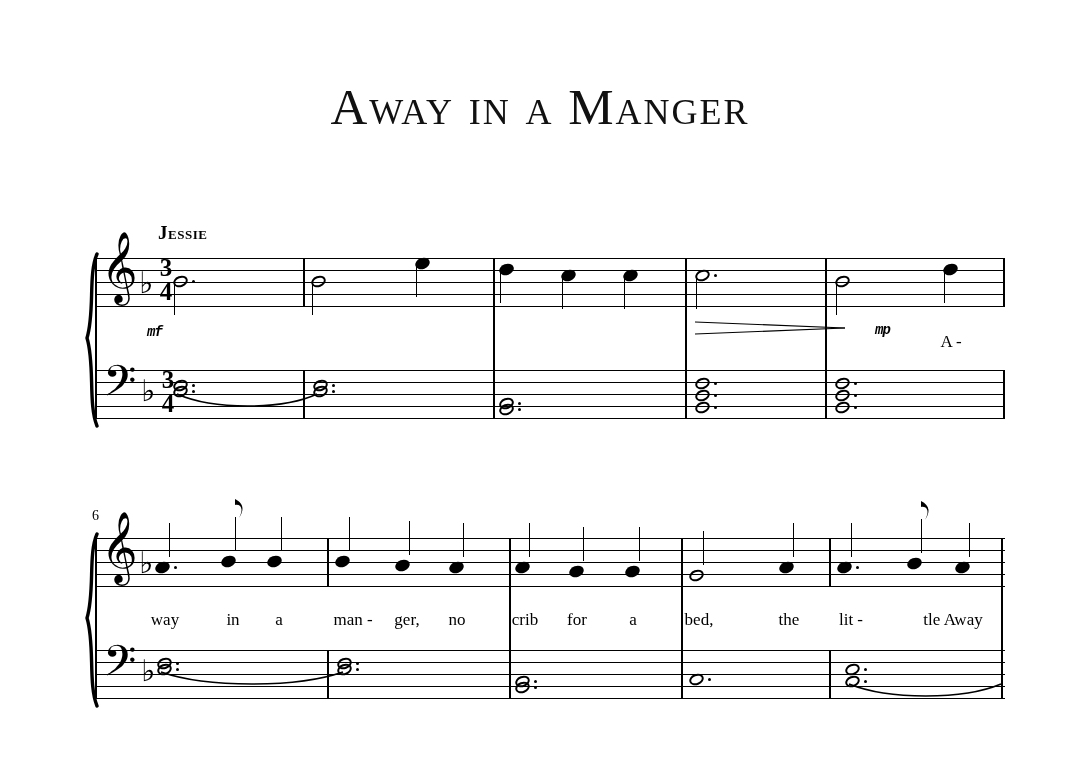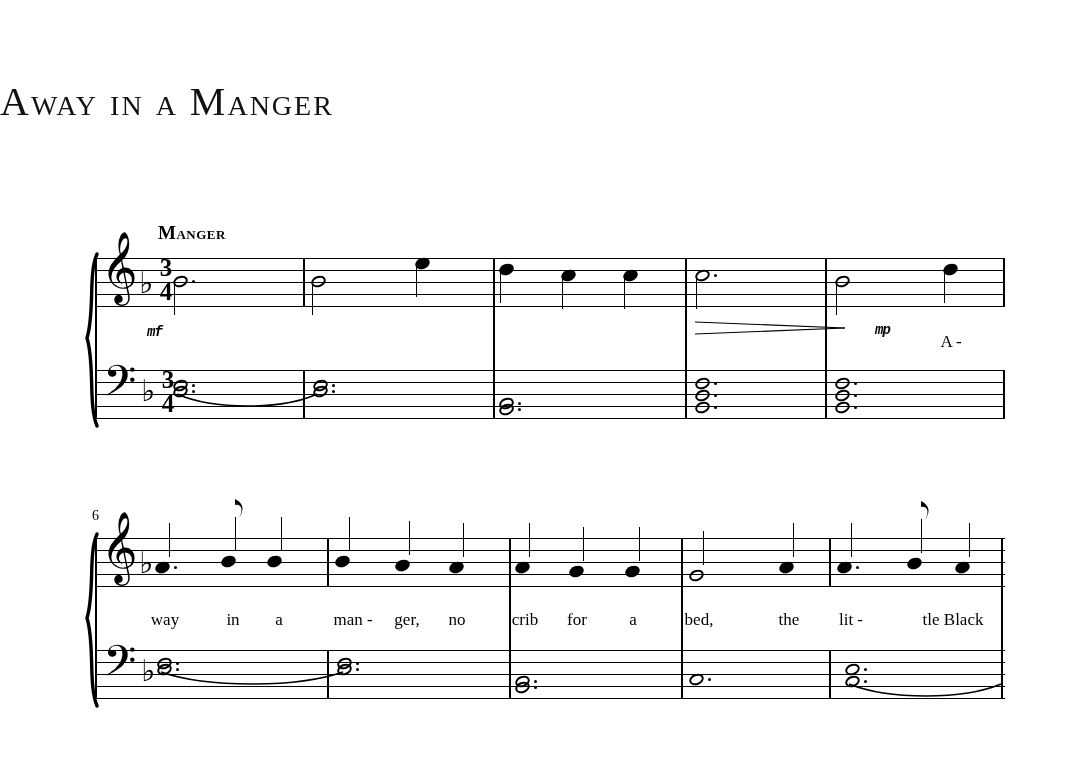--- a/index.html
+++ b/index.html
@@ -20,22 +20,23 @@
     inset: 0;
     background: #ffffff;
   }
 
   
   .title {
     position: absolute;
     top: 78px;
     left: 0;
     width: 1080px;
-    font-family: "Liberation Serif", serif;
-    font-size: 40px;
+    text-align: center;
+    font-family: "Liberation Serif", serif;
+    font-size: 51px;
     letter-spacing: 2px;
     font-variant: small-caps;
     color: #111;
     white-space: nowrap;
   }
   .arranger {
     position: absolute;
     top: 170px;
     right: 72px;
     font-family: "Liberation Serif", serif;
@@ -251,21 +252,21 @@
   .tie svg { display: block; }
 </style>
 </head>
 <body>
 
 <div class="page">
 
   <div class="title">Away in a Manger</div>
 
 
-  <div class="tempo">Manger</div>
+  <div class="tempo">Jessie</div>
 
   <div class="measure-number">6</div>
 
   <div class="system" id="system-1">
 
     <div class="brace">
       <svg width="18" height="176" viewBox="0 0 18 176">
         <path d="M16 2 C 7 22, 14 60, 6 86 C 14 112, 7 152, 16 174" fill="none" stroke="#000" stroke-width="3.4" stroke-linecap="round"></path>
       </svg>
     </div>
@@ -583,16 +584,16 @@
     <div class="lyric" style="left:184px; top:80px;">a</div>
     <div class="lyric" style="left:258px; top:80px;">man -</div>
     <div class="lyric" style="left:312px; top:80px;">ger,</div>
     <div class="lyric" style="left:362px; top:80px;">no</div>
     <div class="lyric" style="left:430px; top:80px;">crib</div>
     <div class="lyric" style="left:482px; top:80px;">for</div>
     <div class="lyric" style="left:538px; top:80px;">a</div>
     <div class="lyric" style="left:604px; top:80px;">bed,</div>
     <div class="lyric" style="left:694px; top:80px;">the</div>
     <div class="lyric" style="left:756px; top:80px;">lit -</div>
-    <div class="lyric" style="left:858px; top:80px;">tle Black</div>
+    <div class="lyric" style="left:858px; top:80px;">tle Away</div>
   </div>
 
 </div>
 
 </body></html>

